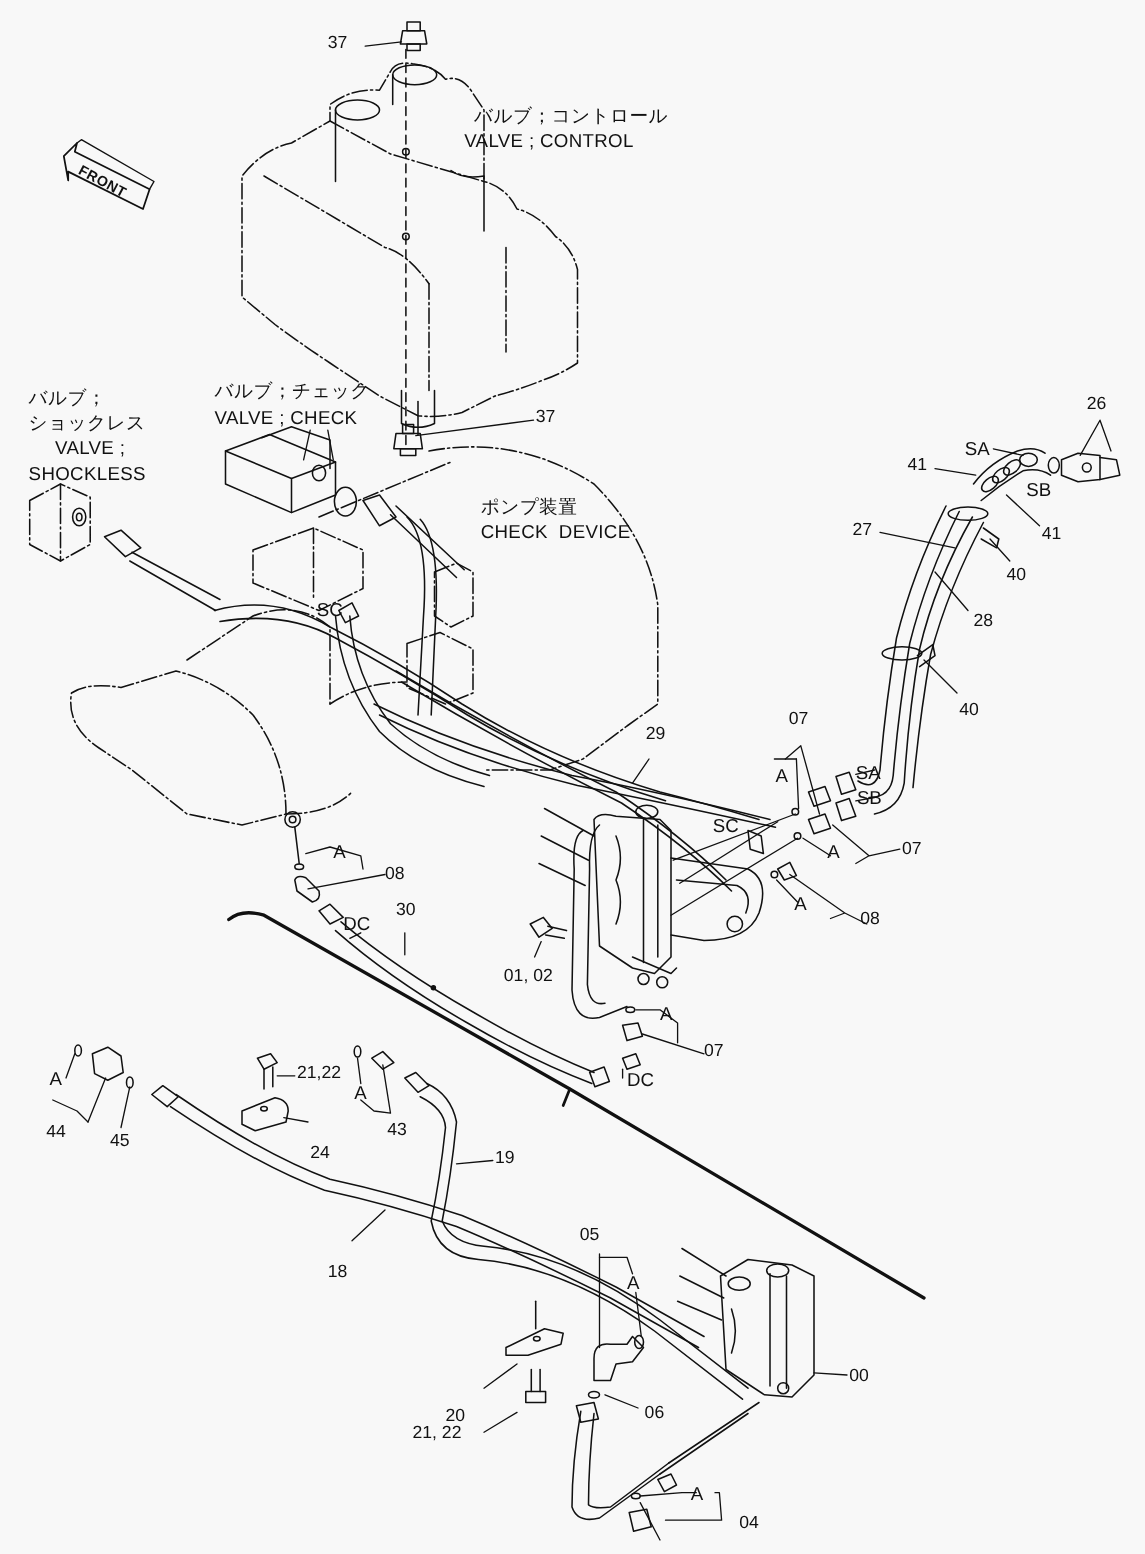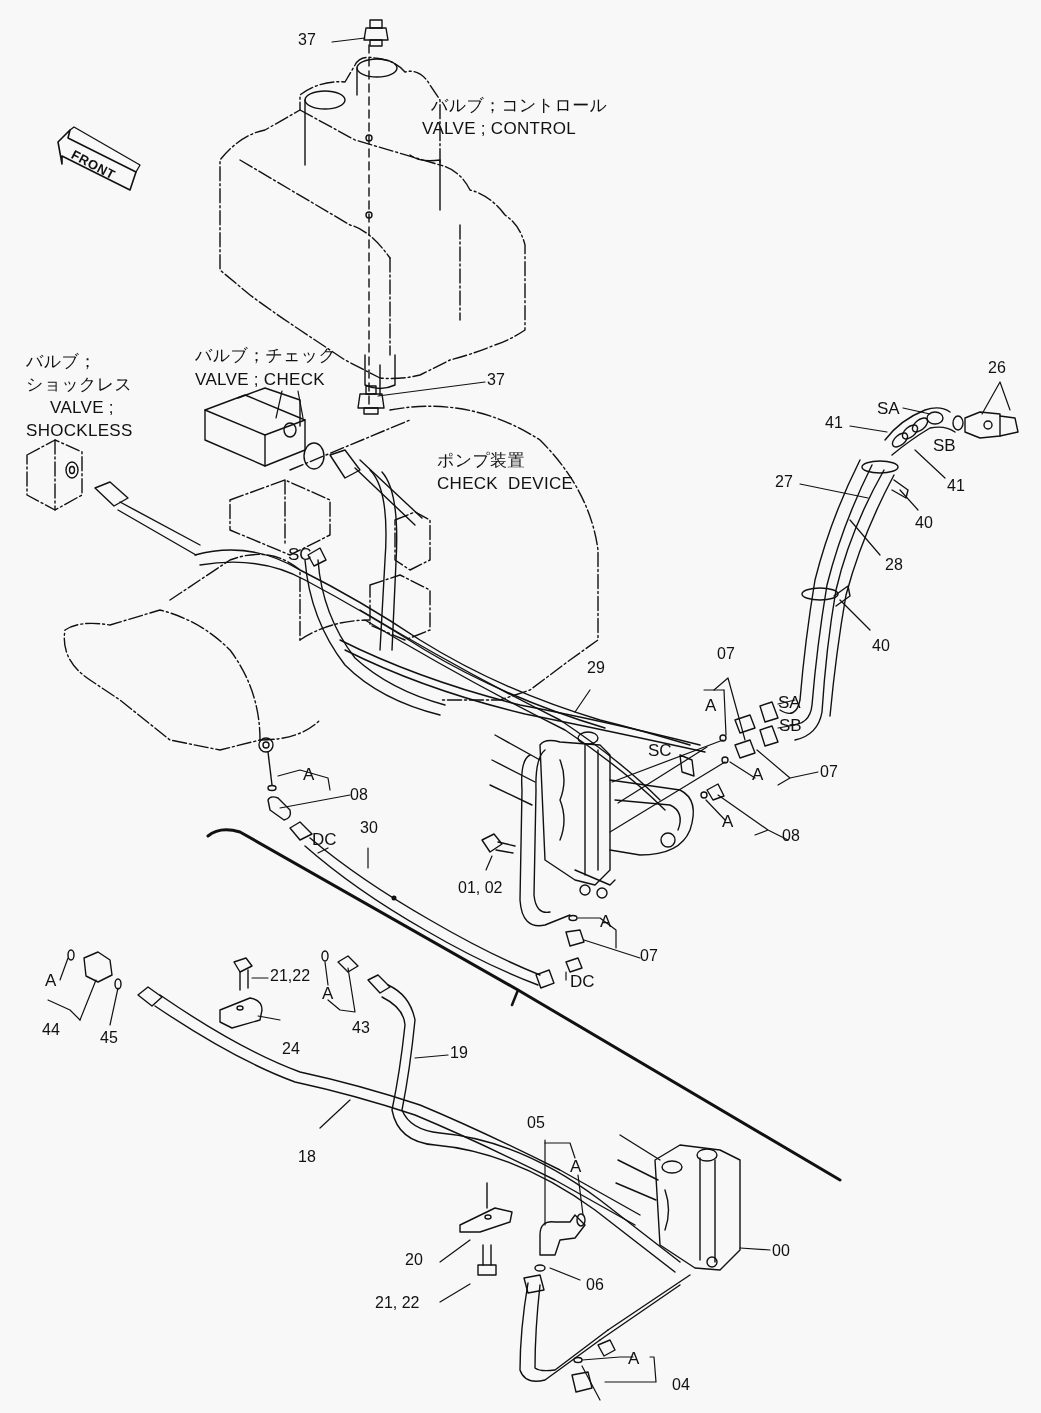--- a/index.html
+++ b/index.html
@@ -381,20 +381,20 @@
 <div class="lbl" style="left:100px; top:1030px;">45</div>
 <div class="lbl" style="left:270px; top:968px;">21,22</div>
 <div class="lbl" style="left:282px; top:1010px;margin-top:31px;">24</div>
 <div class="lbl small" style="left:322px; top:985px;">A</div>
 <div class="lbl" style="left:352px; top:1020px;">43</div>
 <div class="lbl" style="left:450px; top:1045px;">19</div>
 <div class="lbl" style="left:298px; top:1125px;margin-top:24px;">18</div>
 
 <div class="lbl" style="left:527px; top:1115px;">05</div>
 <div class="lbl small" style="left:570px; top:1158px;">A</div>
-<div class="lbl" style="left:405px; top:1252px;">20</div>
+<div class="lbl" style="left:405px; top:1280px;">20</div>
 <div class="lbl" style="left:375px; top:1295px;">21, 22</div>
 <div class="lbl" style="left:586px; top:1277px;">06</div>
 <div class="lbl" style="left:772px; top:1243px;">00</div>
 <div class="lbl small" style="left:628px; top:1350px;">A</div>
 <div class="lbl" style="left:672px; top:1377px;">04</div>
 
 </div>
 
 </body></html>

